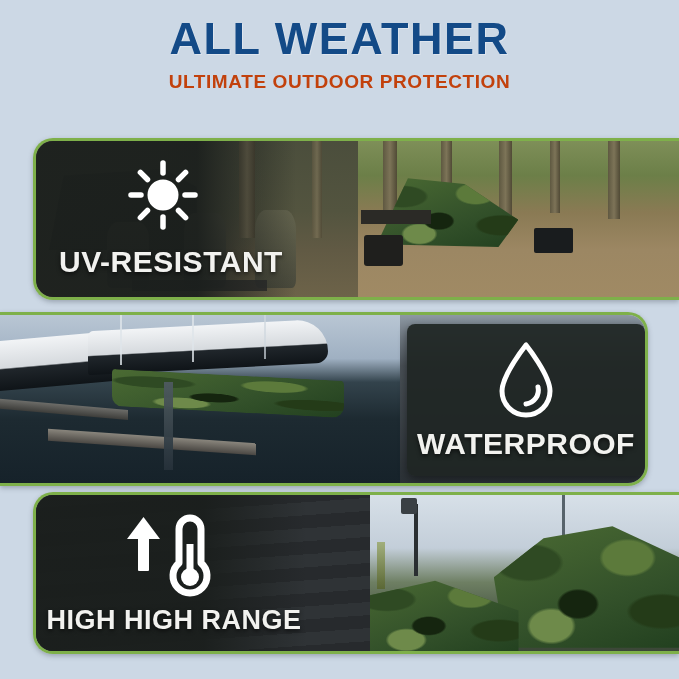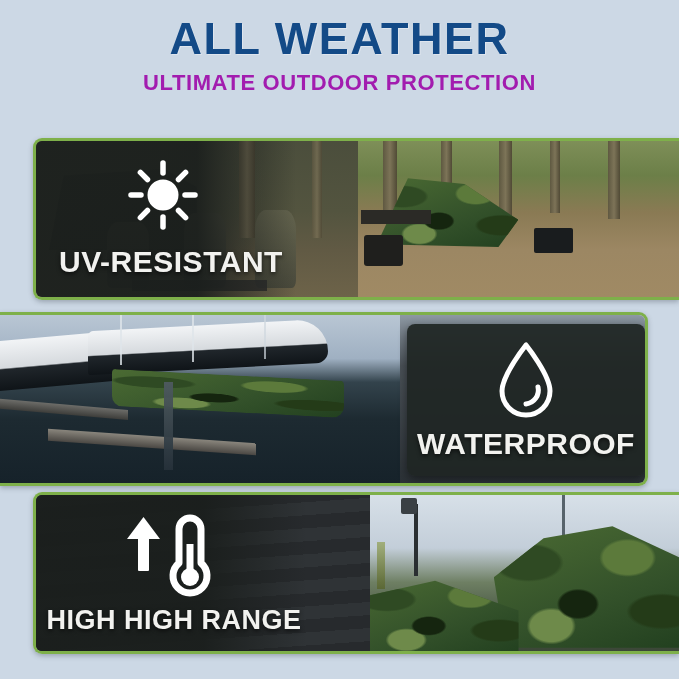--- a/index.html
+++ b/index.html
@@ -21,33 +21,33 @@
   .title{
     font-size:45px;
     font-weight:bold;
     letter-spacing:1.5px;
     color:#134a87;
     line-height:1.02;
     margin:0;
     text-shadow:1px 1px 0 rgba(255,255,255,.35);
   }
   .subtitle{
-    font-size:22px;
+    font-size:19px;
     font-weight:bold;
     letter-spacing:.6px;
-    color:#a21caf;
+    color:#c2410c;
     margin:10px 0 0 0;
     line-height:1;
   }
 
   
   .panel{
     position:absolute;
     border:3px solid #7eb04a;
-    border-radius:9px;
+    border-radius:20px;
     overflow:hidden;
     box-sizing:border-box;
     box-shadow:0 2px 5px rgba(60,70,80,.35);
   }
   .panel .photo{
     position:absolute;
     inset:0;
     display:flex;
   }
   .photo .half{flex:1 1 50%;position:relative;overflow:hidden;}

